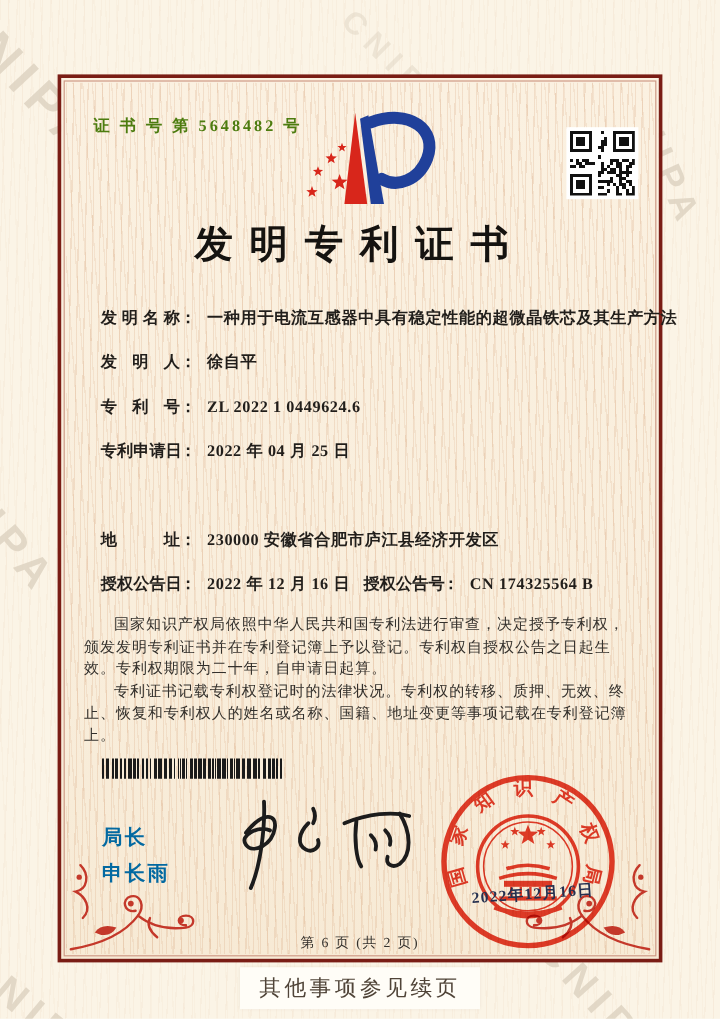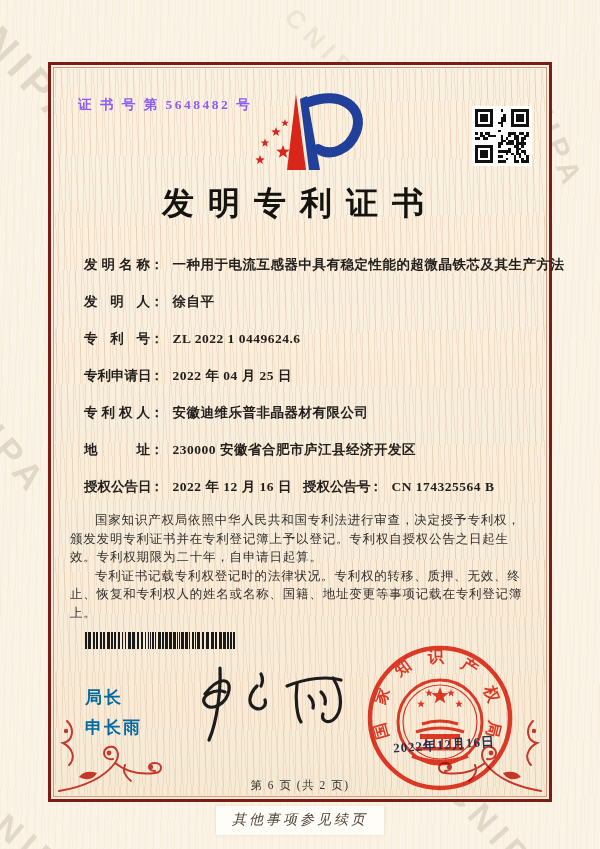--- a/index.html
+++ b/index.html
@@ -33,21 +33,21 @@
     content:"";position:absolute;inset:4px;
     background:
       repeating-linear-gradient(91deg, rgba(209,152,110,.22) 0 1px, transparent 1px 6px),
       repeating-linear-gradient(86deg, rgba(209,152,110,.16) 0 1px, transparent 1px 8px);
   }
   .ornament{position:absolute;z-index:3;}
   .ornament.bl{left:4px;bottom:4px;transform:scaleX(-1);}
   .ornament.br{right:4px;bottom:4px;}
 
   .cert-no{position:absolute;left:78px;top:96px;z-index:4;font-size:13.5px;font-weight:600;
-    color:#8b5cf6;letter-spacing:2.5px;}
+    color:#4d7c0f;letter-spacing:2.5px;}
   .logo{position:absolute;left:233px;top:90px;width:134px;height:90px;z-index:4;}
   .qr{position:absolute;left:472px;top:106px;width:54px;height:54px;z-index:4;background:#fff;padding:3px;}
   .title{position:absolute;left:48px;top:182px;width:504px;z-index:4;text-align:center;
     font-size:32px;font-weight:700;color:#151310;letter-spacing:14px;padding-left:0;box-sizing:border-box;}
 
   .frow{position:absolute;left:84px;width:448px;z-index:4;font-size:13.5px;color:#211e1b;
     font-weight:600;white-space:nowrap;}
   .flabel{display:inline-block;width:66px;text-align:justify;text-align-last:justify;vertical-align:top;}
   .fcolon{display:inline-block;margin-right:9px;}
   .fvalue{letter-spacing:.5px;}
@@ -62,22 +62,22 @@
   .signature{position:absolute;left:175px;top:660px;width:180px;height:90px;z-index:4;}
 
   .seal{position:absolute;left:362px;top:640px;width:156px;height:156px;z-index:5;
     mix-blend-mode:multiply;opacity:.93;}
   .seal-date{position:absolute;left:366px;top:736px;width:156px;z-index:6;text-align:center;
     font-size:13px;font-weight:700;color:#253050;letter-spacing:1px;transform:rotate(-4deg);}
 
   .page-info{position:absolute;left:48px;top:778px;width:504px;z-index:4;text-align:center;
     font-size:11.5px;color:#33302c;letter-spacing:1.5px;}
   .tab-note{position:absolute;left:50%;transform:translateX(-50%);top:806px;z-index:4;
-    background:#fffdf7;padding:5px 16px 6px;font-size:14px;color:#504438;letter-spacing:3px;
-    box-shadow:0 0 3px rgba(90,60,40,.12);font-style:italic;}
+    background:#fffdf7;padding:5px 16px 6px;font-size:18px;color:#504438;letter-spacing:3px;
+    box-shadow:0 0 3px rgba(90,60,40,.12);}
 </style>
 </head>
 <body>
 
 <div class="page">
 
   <div class="wm" style="left:-18px;top:-10px;font-size:42px;transform:rotate(47deg);">CNIPA</div>
   <div class="wm" style="left:300px;top:2px;font-size:26px;opacity:.45;transform:rotate(45deg);">CNIPA</div>
   <div class="wm" style="left:540px;top:66px;font-size:30px;transform:rotate(66deg);">CNIPA</div>
   <div class="wm" style="left:368px;top:238px;font-size:34px;opacity:.55;transform:rotate(50deg);">CNIPA</div>
@@ -241,23 +241,20 @@
   </div>
   <div class="frow" style="top:293px">
     <span class="flabel">发明人</span><span class="fcolon">：</span><span class="fvalue">徐自平</span>
   </div>
   <div class="frow" style="top:330px">
     <span class="flabel">专利号</span><span class="fcolon">：</span><span class="fvalue">ZL 2022 1 0449624.6</span>
   </div>
   <div class="frow" style="top:367px">
     <span class="flabel">专利申请日</span><span class="fcolon">：</span><span class="fvalue">2022 年 04 月 25 日</span>
   </div>
-  <div class="frow" style="top:404px">
-    <span class="flabel">专利权人</span><span class="fcolon">：</span><span class="fvalue">安徽迪维乐普非晶器材有限公司</span>
-  </div>
   <div class="frow" style="top:441px">
     <span class="flabel">地址</span><span class="fcolon">：</span><span class="fvalue">230000 安徽省合肥市庐江县经济开发区</span>
   </div>
   <div class="frow" style="top:478px">
     <span class="flabel">授权公告日</span><span class="fcolon">：</span><span class="fvalue">2022 年 12 月 16 日</span>
     <span class="second">
       <span class="flabel">授权公告号</span><span class="fcolon">：</span><span class="fvalue">CN 174325564 B</span>
     </span>
   </div>
 

